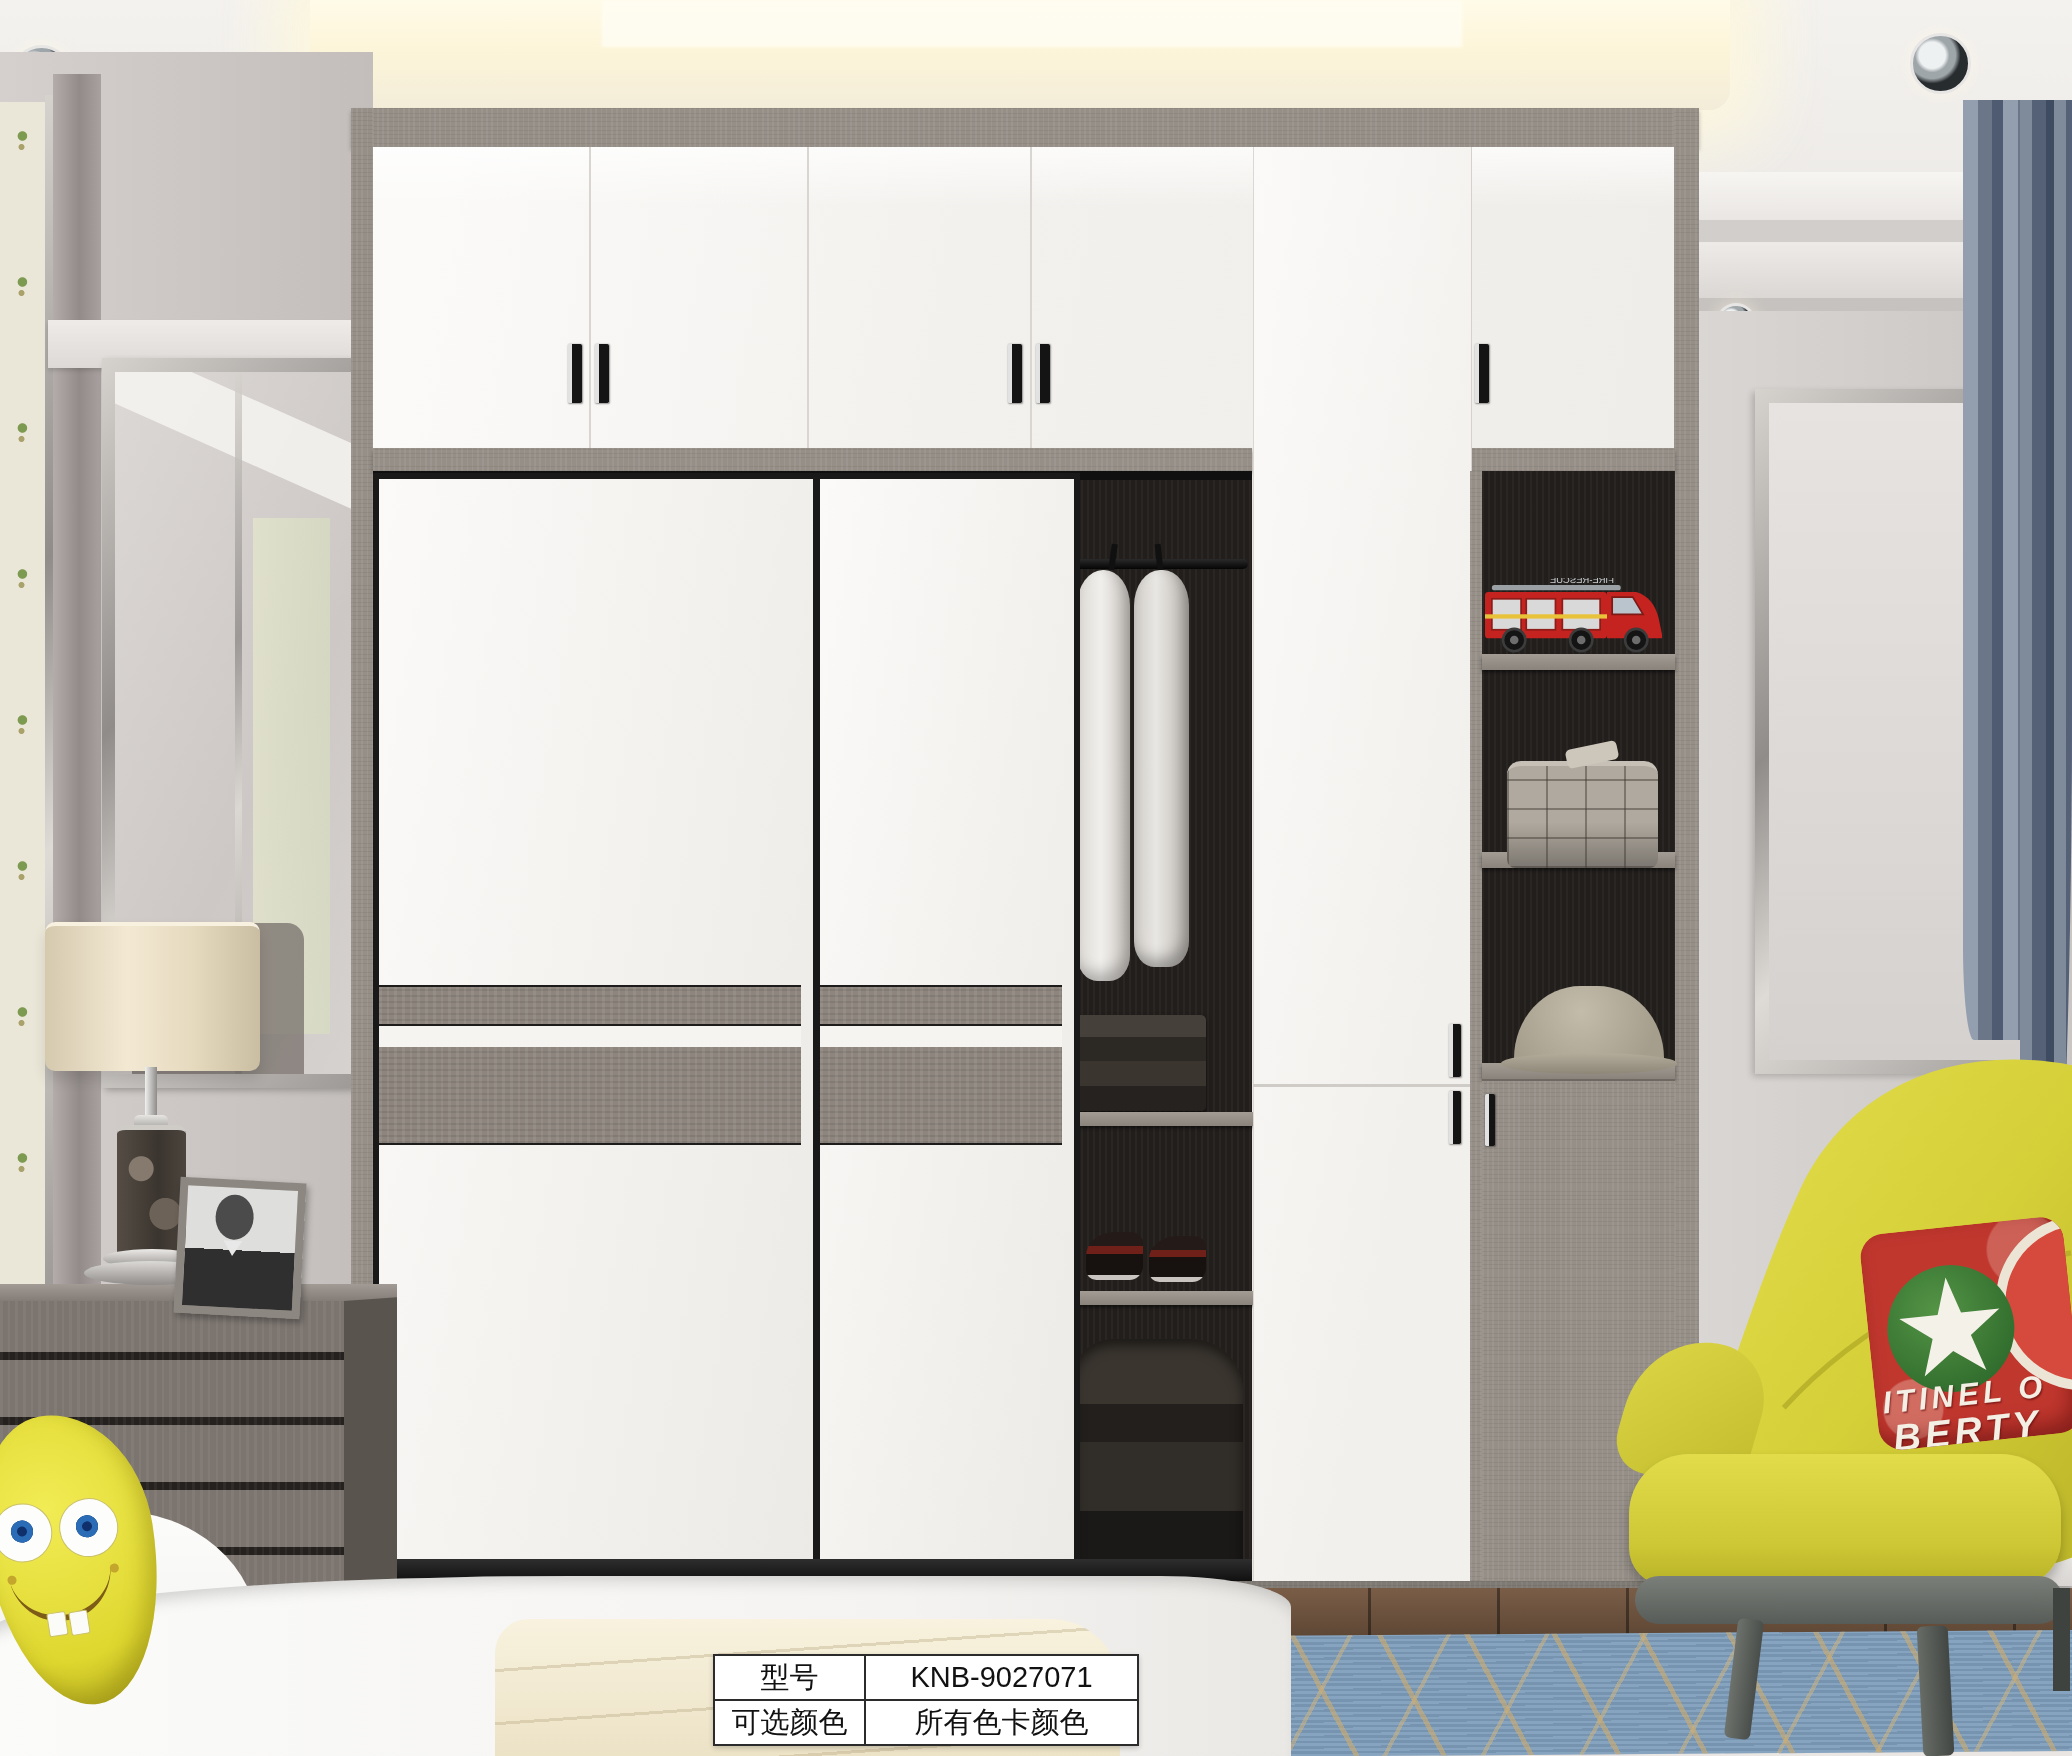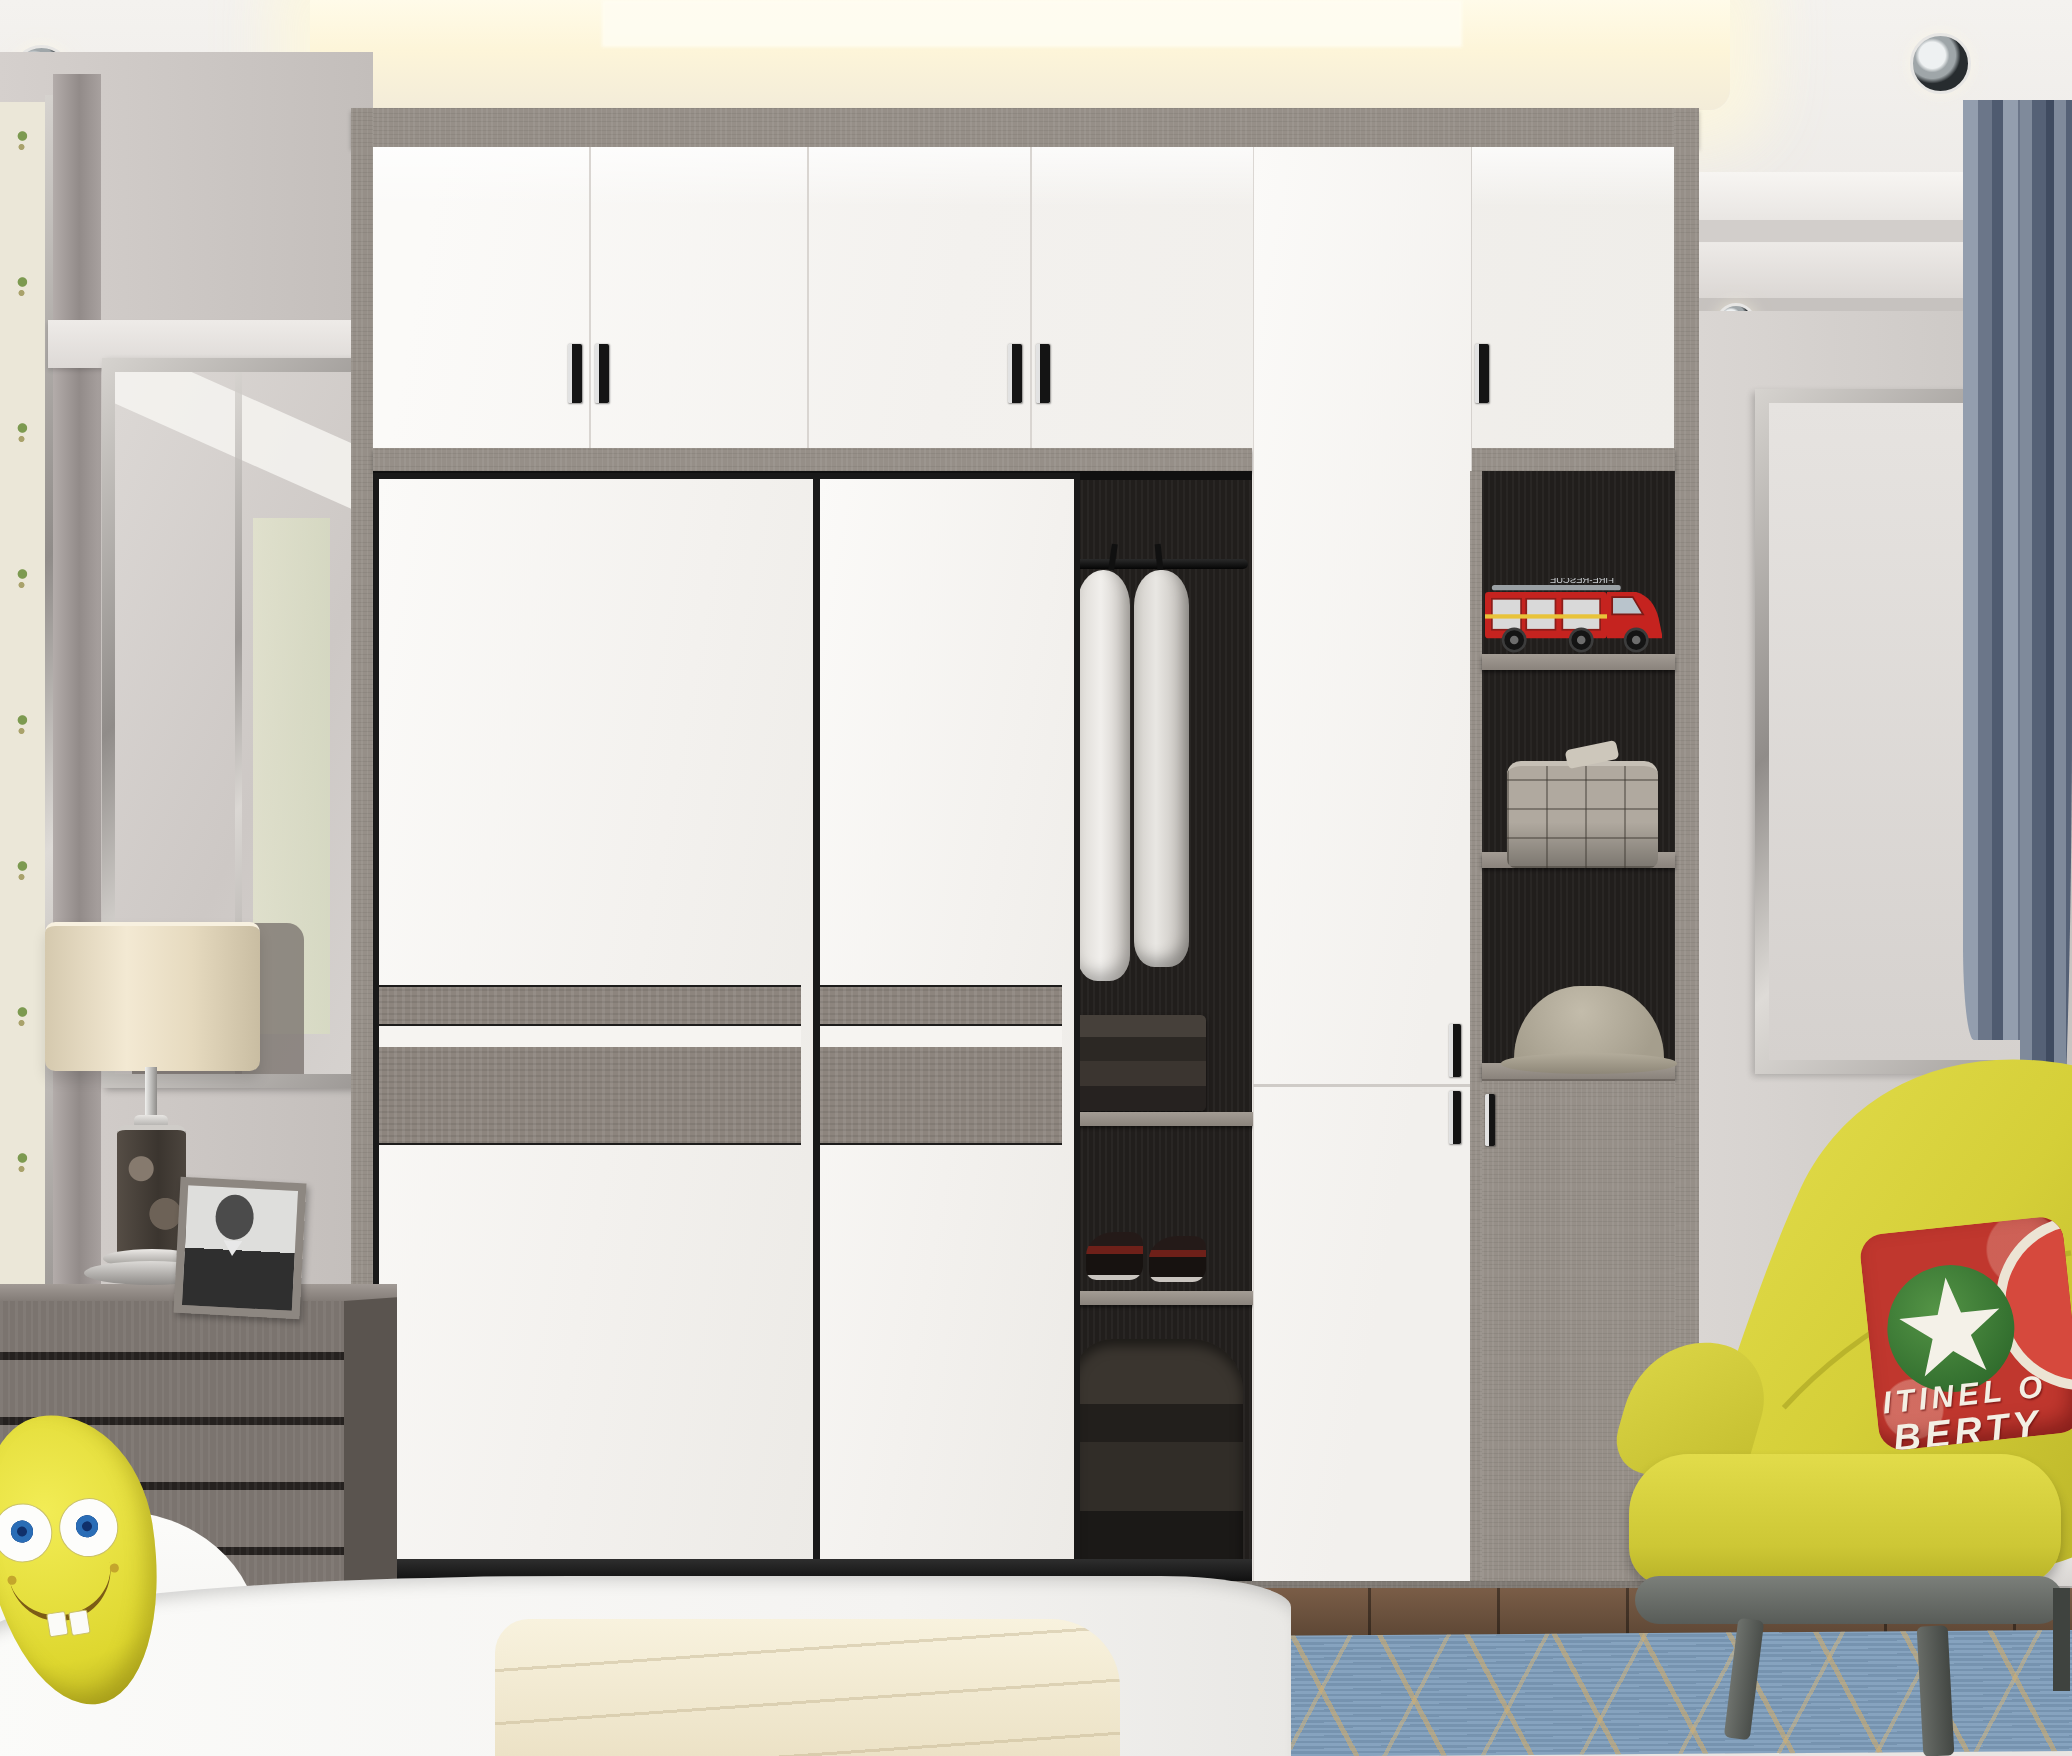--- a/index.html
+++ b/index.html
@@ -213,15 +213,21 @@
   <div class="abs" style="left:1869px;top:1225px;width:204px;height:217px;transform:rotate(-6deg);border-radius:24px;overflow:hidden;background-color:#c0372e;background-image:radial-gradient(circle at 18% 82%,rgba(255,246,230,.28) 0 29px,rgba(0,0,0,0) 31px),radial-gradient(circle at 80% 14%,rgba(255,246,230,.22) 0 36px,rgba(0,0,0,0) 38px);box-shadow:inset -8.6px -10.3px 20.6px rgba(80,8,8,.5);">
       <div class="abs" style="left:129px;top:1.7px;width:155px;height:155px;border-radius:50%;background:#d6493d;border:10.3px solid #ece4d4;"></div>
       <div class="abs" style="left:19px;top:38px;width:127px;height:127px;border-radius:50%;background:radial-gradient(circle at 40% 35%,#549446,#2f6b2c 80%);"></div>
       <svg class="abs" style="left:29px;top:48px;" width="107" height="107" viewBox="0 0 100 100">
         <polygon points="50,2 61,36 97,36 68,58 79,92 50,71 21,92 32,58 3,36 39,36" fill="#f4f1e8"></polygon>
       </svg>
       <div class="abs ptext" style="left:6.9px;top:153px;font-size:31px;font-style:italic;">ITINEL O</div>
       <div class="abs ptext" style="left:13.8px;top:186px;font-size:38px;font-style:italic;">BERTY</div>
   </div>
 
+  <div class="abs" id="model-table" style="left:713px;top:1654px;width:424px;box-shadow:0 1.7px 5.2px rgba(0,0,0,.2);">
+      <div class="cell">型号</div>
+      <div class="cell">KNB-9027071</div>
+      <div class="cell">可选颜色</div>
+      <div class="cell">所有色卡颜色</div>
+  </div>
 
 </div>
 
 
 </body></html>

